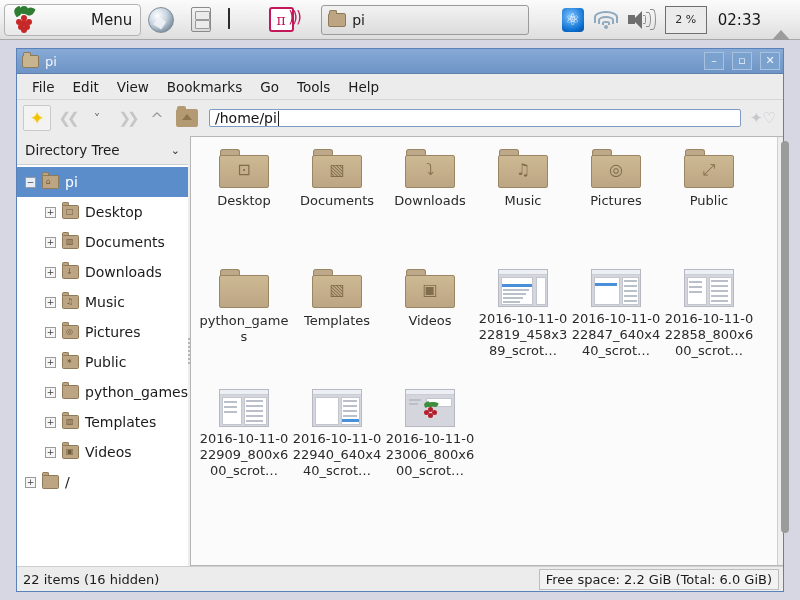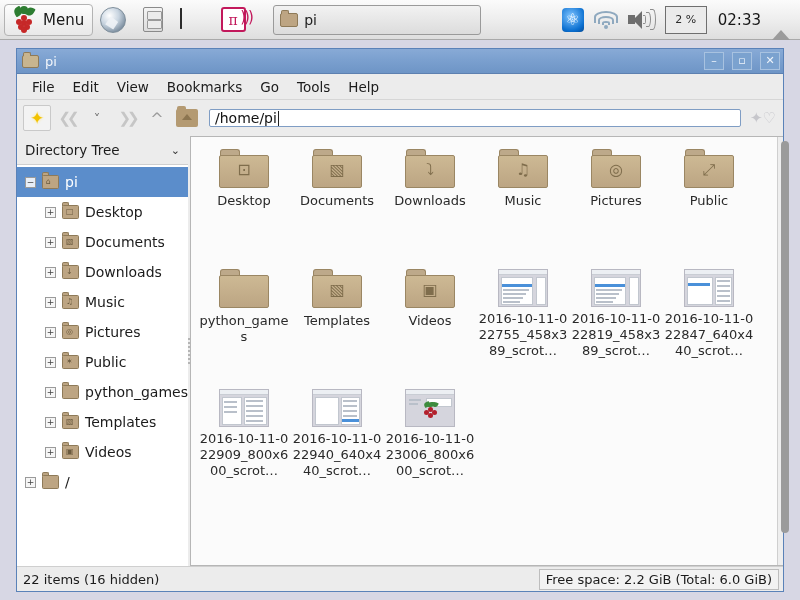--- a/index.html
+++ b/index.html
@@ -22,21 +22,21 @@
   .tb-btn {
     height: 32px; display: flex; align-items: center;
     padding: 0 4px; border: 1px solid transparent; border-radius: 3px;
   }
   #menu-btn {
     border: 1px solid #b3b3b3;
     background: linear-gradient(180deg,#fdfdfd,#e8e8e8);
     border-radius: 4px;
     padding: 0 8px 0 4px; gap: 4px;
   }
-  #menu-btn .label { font-size: 15px; color: #1a1a1a; }
+  #menu-btn .label { font-size: 15px; color: #1a1a1a; margin-left: 48px; }
   .tb-icon { width: 30px; height: 32px; display:flex; align-items:center; justify-content:center;}
 
   
   .rasp { position: relative; width: 24px; height: 26px; }
   .rasp .leaf { position:absolute; width:8px; height:9px; background:#2e7d32; border-radius:60% 10% 60% 10%; top:0; }
   .rasp .leaf.l { left:2px; transform: rotate(-28deg); }
   .rasp .leaf.c { left:8px; top:-1px; height:8px; border-radius:50% 50% 40% 40%; }
   .rasp .leaf.r { left:14px; transform: rotate(28deg); }
   .rasp .berry { position:absolute; top:8px; left:3px; width:18px; height:18px; }
   .rasp .berry i {
@@ -549,48 +549,51 @@
               <span class="thumb">
                 <span class="tbar"></span>
                 <span class="panel" style="left:2px;top:7px;width:32px;height:28px;"></span>
                 <span class="sel" style="left:3px;top:14px;width:30px;"></span>
                 <span class="ln" style="left:4px;top:19px;width:26px;"></span>
                 <span class="ln" style="left:4px;top:23px;width:23px;"></span>
                 <span class="ln" style="left:4px;top:27px;width:20px;"></span>
                 <span class="ln" style="left:4px;top:31px;width:17px;"></span>
                 <span class="panel" style="left:37px;top:7px;width:10px;height:28px;"></span>
               </span>
-              <div class="caption">2016-10-11-022755_458x389_scrot…</div>
-            </div>
-            <div class="cell">
-              <span class="thumb">
-                <span class="tbar"></span>
-                <span class="panel" style="left:2px;top:7px;width:32px;height:28px;"></span>
-                <span class="sel" style="left:3px;top:14px;width:30px;"></span>
-                <span class="ln" style="left:4px;top:19px;width:26px;"></span>
-                <span class="ln" style="left:4px;top:23px;width:23px;"></span>
-                <span class="ln" style="left:4px;top:27px;width:20px;"></span>
-                <span class="ln" style="left:4px;top:31px;width:17px;"></span>
-                <span class="panel" style="left:37px;top:7px;width:10px;height:28px;"></span>
-              </span>
               <div class="caption">2016-10-11-022819_458x389_scrot…</div>
             </div>
             <div class="cell">
               <span class="thumb">
                 <span class="tbar"></span>
                 <span class="panel" style="left:2px;top:7px;width:26px;height:28px;"></span>
                 <span class="sel" style="left:3px;top:13px;width:22px;"></span>
                 <span class="panel" style="left:30px;top:7px;width:17px;height:28px;"></span>
                 <span class="ln" style="left:32px;top:10px;width:13px;"></span>
                 <span class="ln" style="left:32px;top:15px;width:13px;"></span>
                 <span class="ln" style="left:32px;top:20px;width:13px;"></span>
                 <span class="ln" style="left:32px;top:25px;width:13px;"></span>
                 <span class="ln" style="left:32px;top:30px;width:13px;"></span>
               </span>
               <div class="caption">2016-10-11-022847_640x440_scrot…</div>
+            </div>
+            <div class="cell">
+              <span class="thumb">
+                <span class="tbar"></span>
+                <span class="panel" style="left:2px;top:7px;width:20px;height:28px;"></span>
+                <span class="panel" style="left:24px;top:7px;width:23px;height:28px;"></span>
+                <span class="ln" style="left:26px;top:10px;width:17px;"></span>
+                <span class="ln" style="left:26px;top:15px;width:17px;"></span>
+                <span class="ln" style="left:26px;top:20px;width:17px;"></span>
+                <span class="ln" style="left:26px;top:25px;width:17px;"></span>
+                <span class="ln" style="left:26px;top:30px;width:17px;"></span>
+                <span class="ln" style="left:4px;top:11px;width:13px;"></span>
+                <span class="ln" style="left:4px;top:16px;width:13px;"></span>
+                <span class="ln" style="left:4px;top:21px;width:13px;"></span>
+              </span>
+              <div class="caption">2016-10-11-022858_800x600_scrot…</div>
             </div>
             <div class="cell">
               <span class="thumb">
                 <span class="tbar"></span>
                 <span class="panel" style="left:2px;top:7px;width:20px;height:28px;"></span>
                 <span class="panel" style="left:24px;top:7px;width:23px;height:28px;"></span>
                 <span class="ln" style="left:26px;top:10px;width:17px;"></span>
                 <span class="ln" style="left:26px;top:15px;width:17px;"></span>
                 <span class="ln" style="left:26px;top:20px;width:17px;"></span>
                 <span class="ln" style="left:26px;top:25px;width:17px;"></span>

